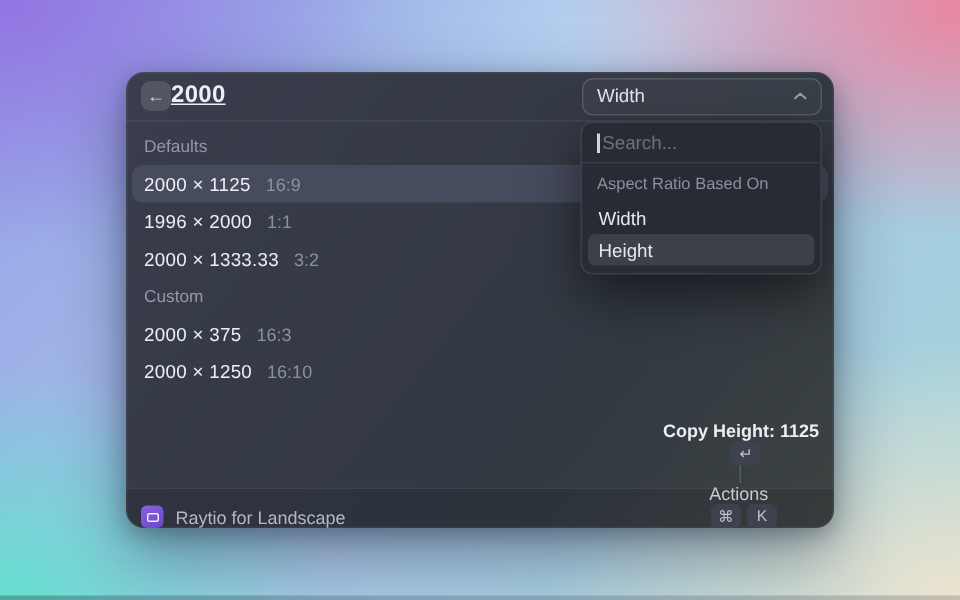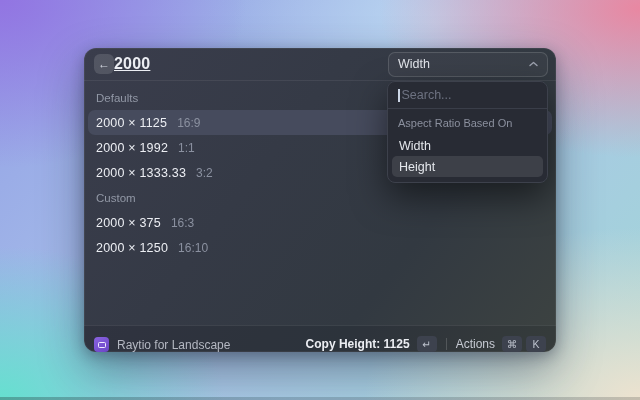--- a/index.html
+++ b/index.html
@@ -67,21 +67,21 @@
   
   .footer { position:absolute; left:0; right:0; bottom:0; height:27px;
             display:flex; align-items:flex-end; padding:0 10px;
             border-top:1px solid rgba(255,255,255,.08); background:rgba(10,12,18,.12); }
   .app { display:flex; align-items:center; gap:8px; }
   .app-icon { width:15px; height:15px; border-radius:4px;
               background:linear-gradient(145deg,#8a63e0,#6a45c6);
               display:flex; align-items:center; justify-content:center; }
   .app-icon i { display:block; width:8px; height:6px; border:1px solid #efeaff; border-radius:1.5px; }
   .app-name { font-size:12px; color:#b4b8c2; }
-  .f-right { margin-left:auto; display:flex; align-items:center; }
+  .f-right { margin-left:auto; display:flex; align-items:center;flex-direction:column; }
   .primary { font-size:12px; font-weight:700; color:#eceef3; }
   .key { min-width:20px; height:16px; margin-left:7px; padding:0 4px; border-radius:4px;
          background:#3d424e; color:#bcc1cc; font-size:10.5px;
          display:inline-flex; align-items:center; justify-content:center; }
   .fdiv { width:1px; height:12px; background:rgba(255,255,255,.16); margin:0 9px; }
   .actions { font-size:12px; color:#c6cad3; margin-right:3px; }
   .keys { display:inline-flex; }
   .keys .key { margin-left:4px; }
 </style>
 </head>
@@ -103,21 +103,21 @@
       </div>
     </div>
 
     <div class="list">
         <div class="sec-hdr">Defaults</div>
         <div class="row sel">
           <span class="dims">2000 × 1125</span>
           <span class="ratio">16:9</span>
         </div>
         <div class="row">
-          <span class="dims">2000 × 1992</span>
+          <span class="dims">1996 × 2000</span>
           <span class="ratio">1:1</span>
         </div>
         <div class="row">
           <span class="dims">2000 × 1333.33</span>
           <span class="ratio">3:2</span>
         </div>
         <div class="sec-hdr">Custom</div>
         <div class="row">
           <span class="dims">2000 × 375</span>
           <span class="ratio">16:3</span>

